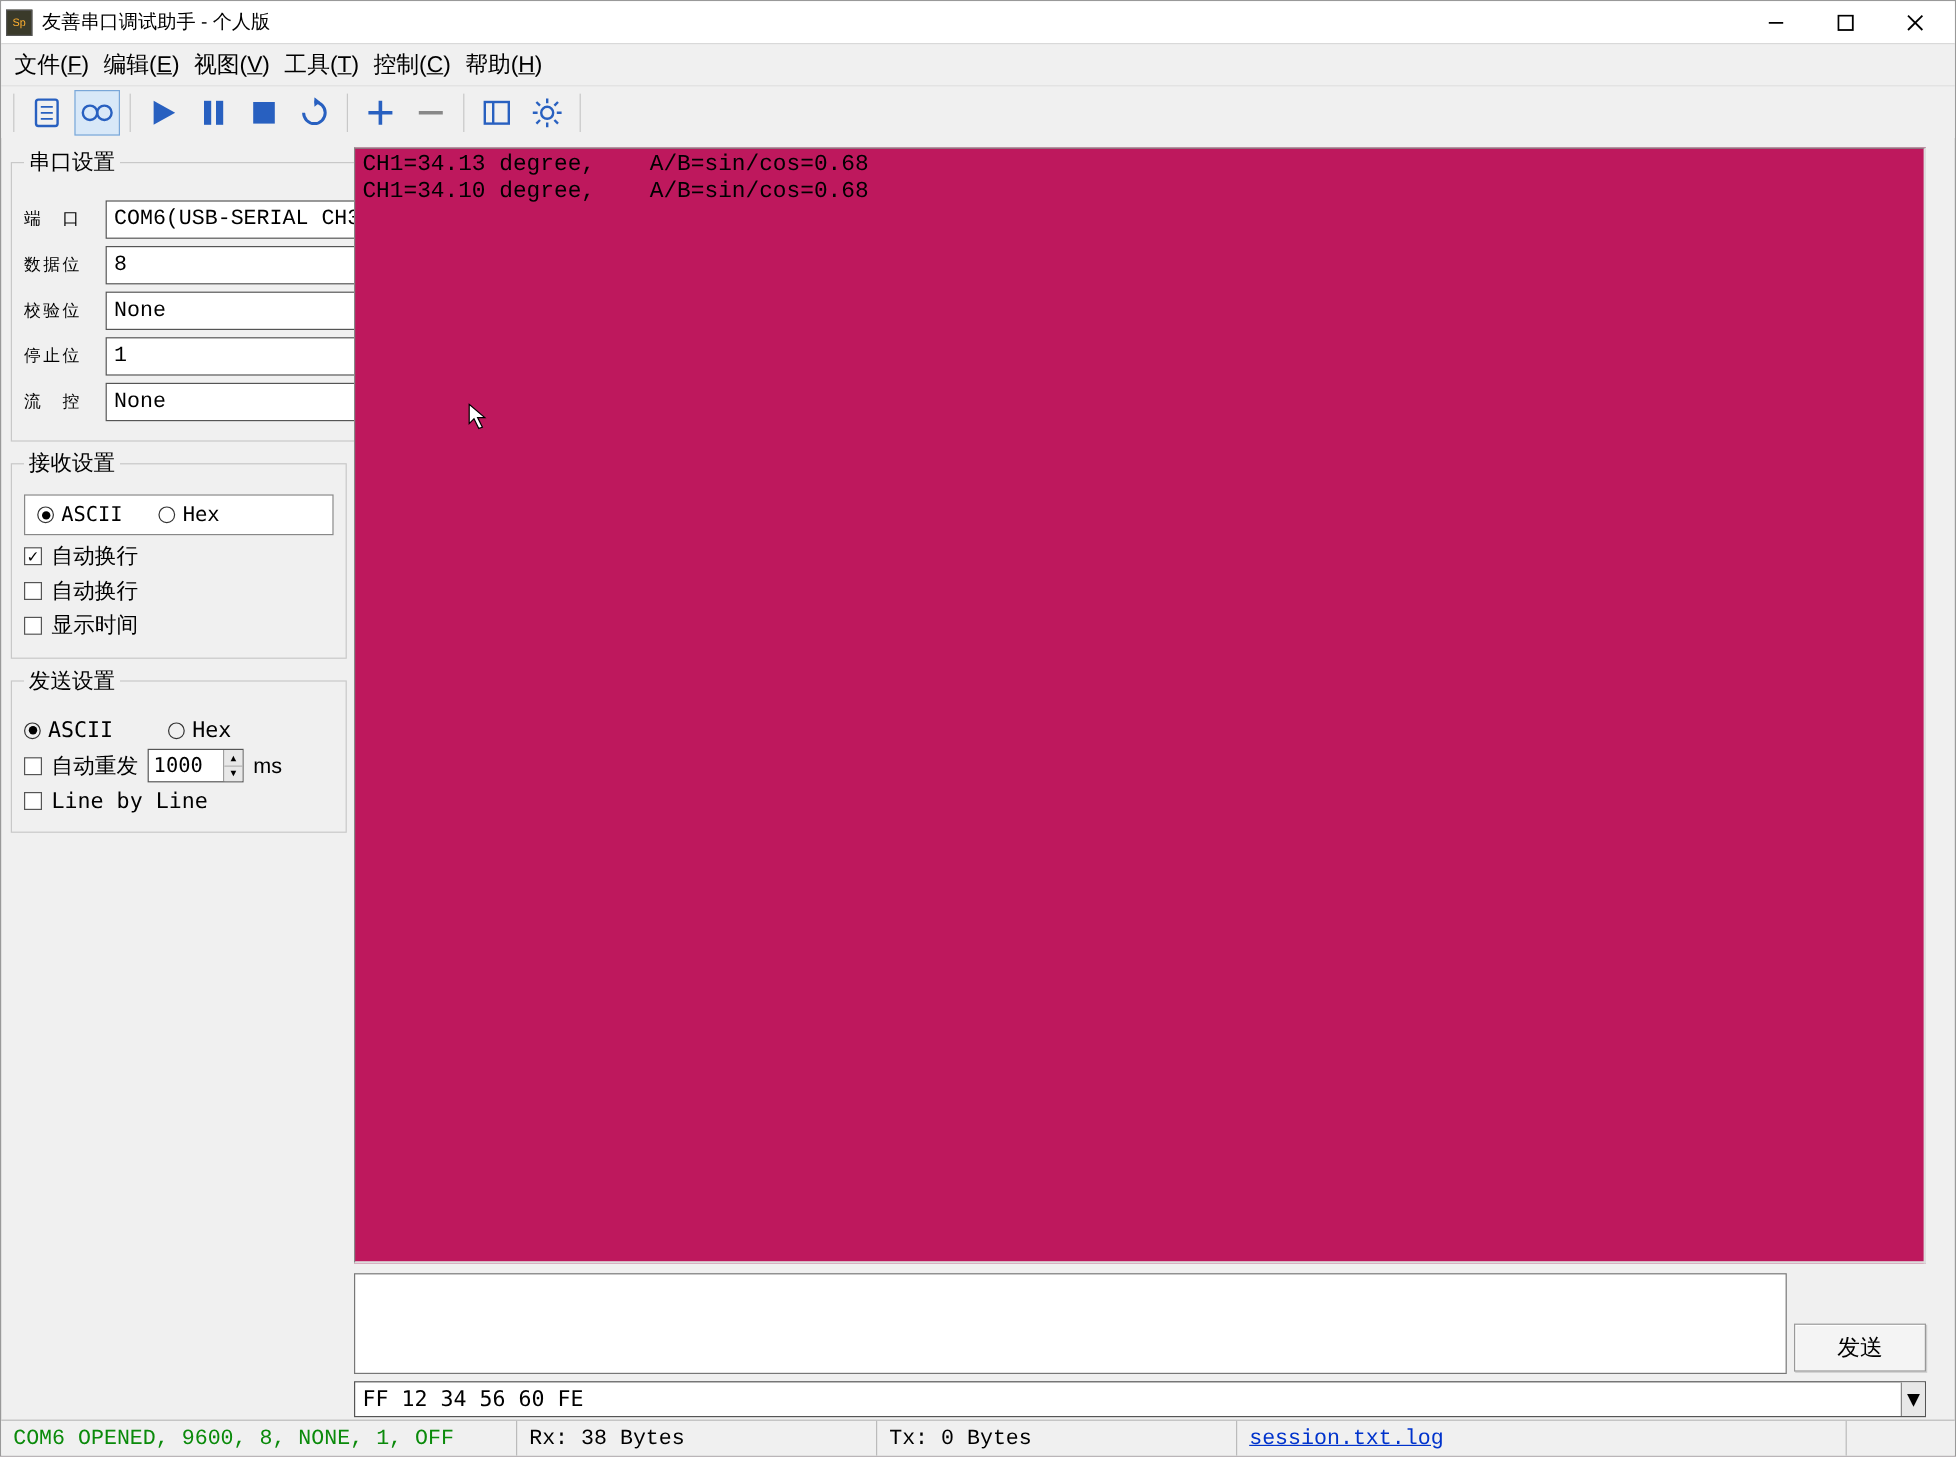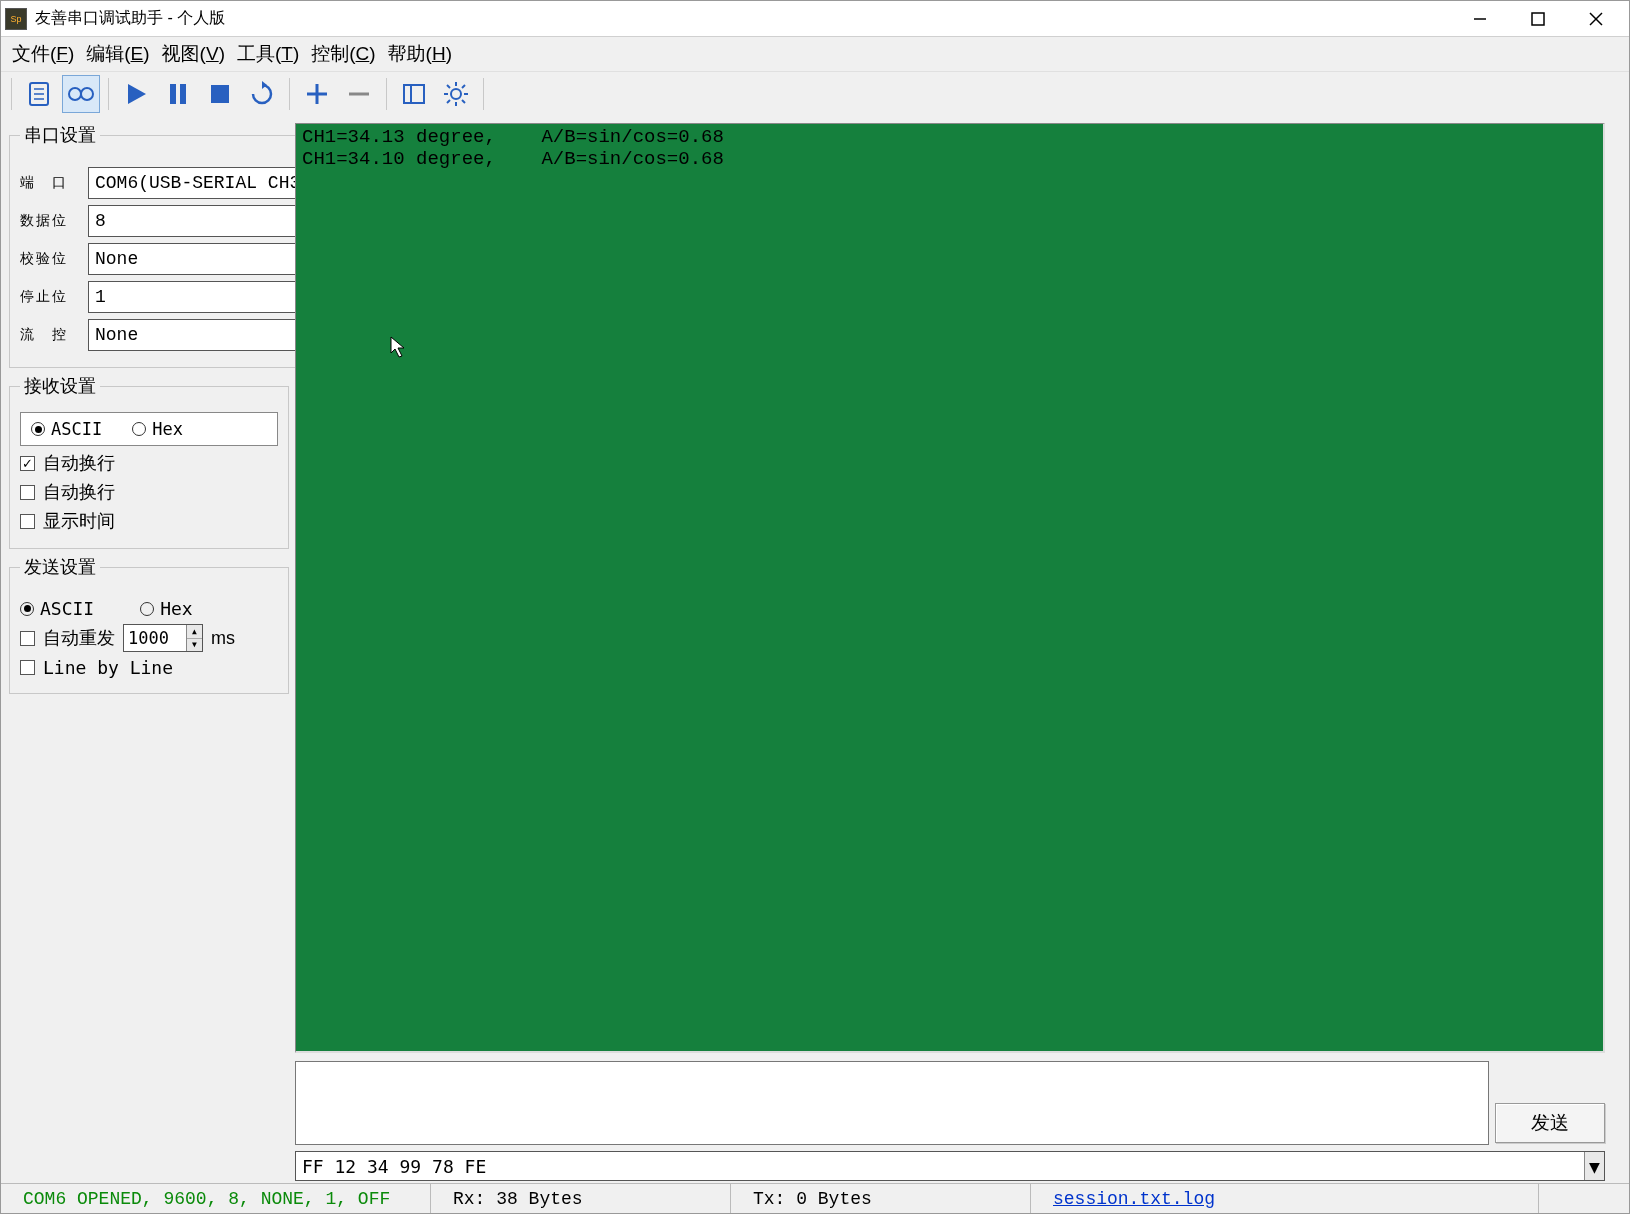--- a/index.html
+++ b/index.html
@@ -150,21 +150,21 @@
 .spin .spin-btns div{flex:1;display:flex;align-items:center;justify-content:center;font-size:8px;background:#e8e8e8;border-bottom:1px solid #aaa;}
 .spin .spin-btns div:last-child{border-bottom:none;}
 .main {
   flex:1;
   display:flex;
   flex-direction:column;
   min-width:0;
 }
 .output {
   flex:1;
-  background:#15803d;
+  background:#be185d;
   border:1px solid #888;
   border-right:2px solid #ddd;
   border-bottom:2px solid #ddd;
   padding:2px 6px;
   font-family:"Consolas","Courier New",monospace;
   font-size:19px;
   white-space:pre;
   overflow:auto;
   position:relative;
 }
@@ -185,21 +185,21 @@
 .hex-combo {
   width:100%; height:30px;border:1px solid #555;background:#fff;
   display:flex;align-items:center;padding:0 24px 0 6px;position:relative;
   font-family:"Consolas",monospace;font-size:18px;
 }
 .hex-combo .arrow{position:absolute;right:0;top:0;bottom:0;width:20px;border-left:1px solid #888;background:#e8e8e8;display:flex;align-items:center;justify-content:center;}
 .statusbar {
   height:30px;border-top:1px solid #bbb;background:#f0f0f0;
   display:flex;align-items:stretch;font-family:"Consolas","Courier New",monospace;font-size:18px;
 }
-.status-cell{border-right:1px solid #bbb;display:flex;align-items:center;padding:0 22px;}
+.status-cell{border-right:1px solid #bbb;display:flex;align-items:center;padding:0 10px;}
 .status-green{color:#0a8a0a;font-weight:normal;}
 .status-link{color:#0033cc;text-decoration:underline;}
 .cursor-arrow{
   position:absolute; left:390px; top:336px; width:18px;height:24px;
   pointer-events:none;
 }
 svg { display:block; }
 </style>
 </head>
 <body>
@@ -429,21 +429,21 @@
       <div class="output"><span>CH1=34.13 degree,    A/B=sin/cos=0.68</span>
 <span>CH1=34.10 degree,    A/B=sin/cos=0.68</span></div>
 
       <div class="send-row">
         <div class="send-input"></div>
         <div class="send-btn">发送</div>
       </div>
 
       <div class="hex-combo-row">
         <div class="hex-combo">
-            <span>FF 12 34 99 78 FE</span>
+            <span>FF 12 34 56 60 FE</span>
             <div class="arrow">▼</div>
           </div>
       </div>
     </div>
 
   </div>
 
   <div class="statusbar">
     <div class="status-cell status-green" style="width:430px">COM6 OPENED, 9600, 8, NONE, 1, OFF</div>
     <div class="status-cell" style="width:300px">Rx: 38 Bytes</div>

